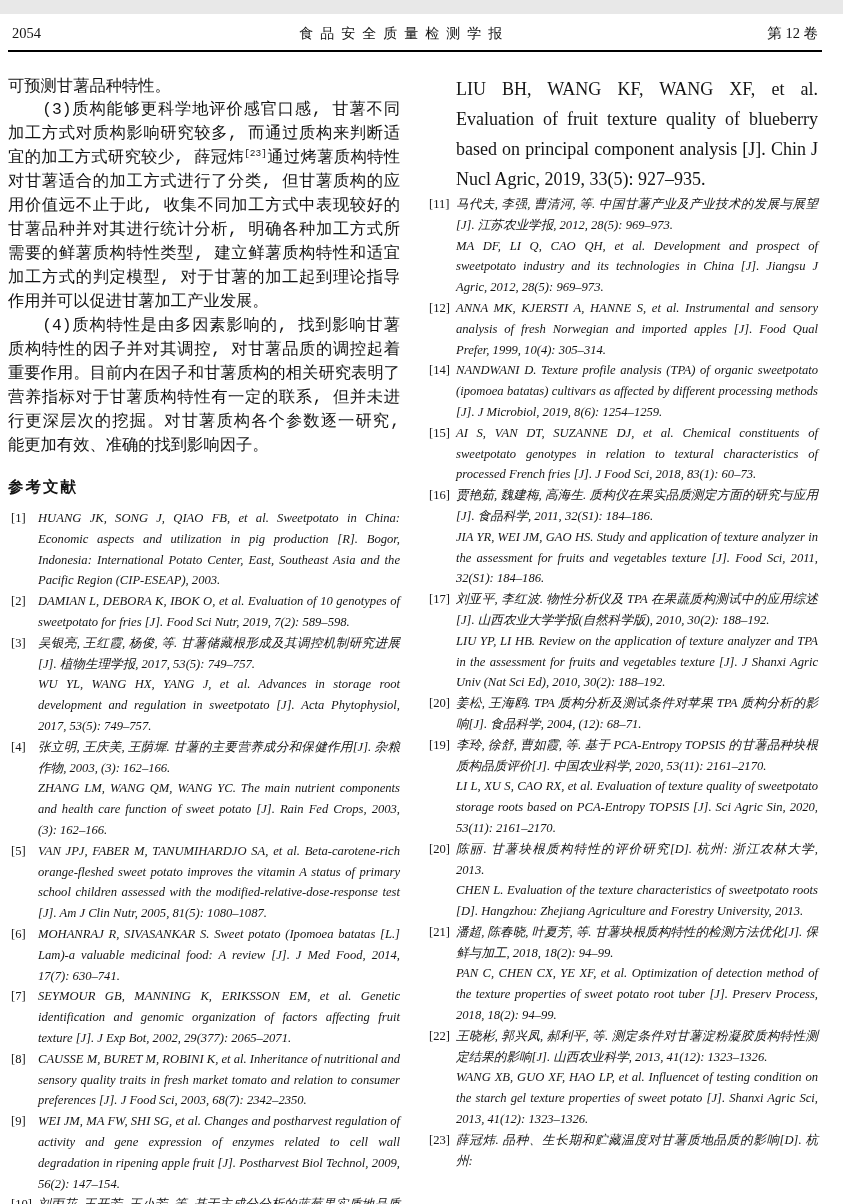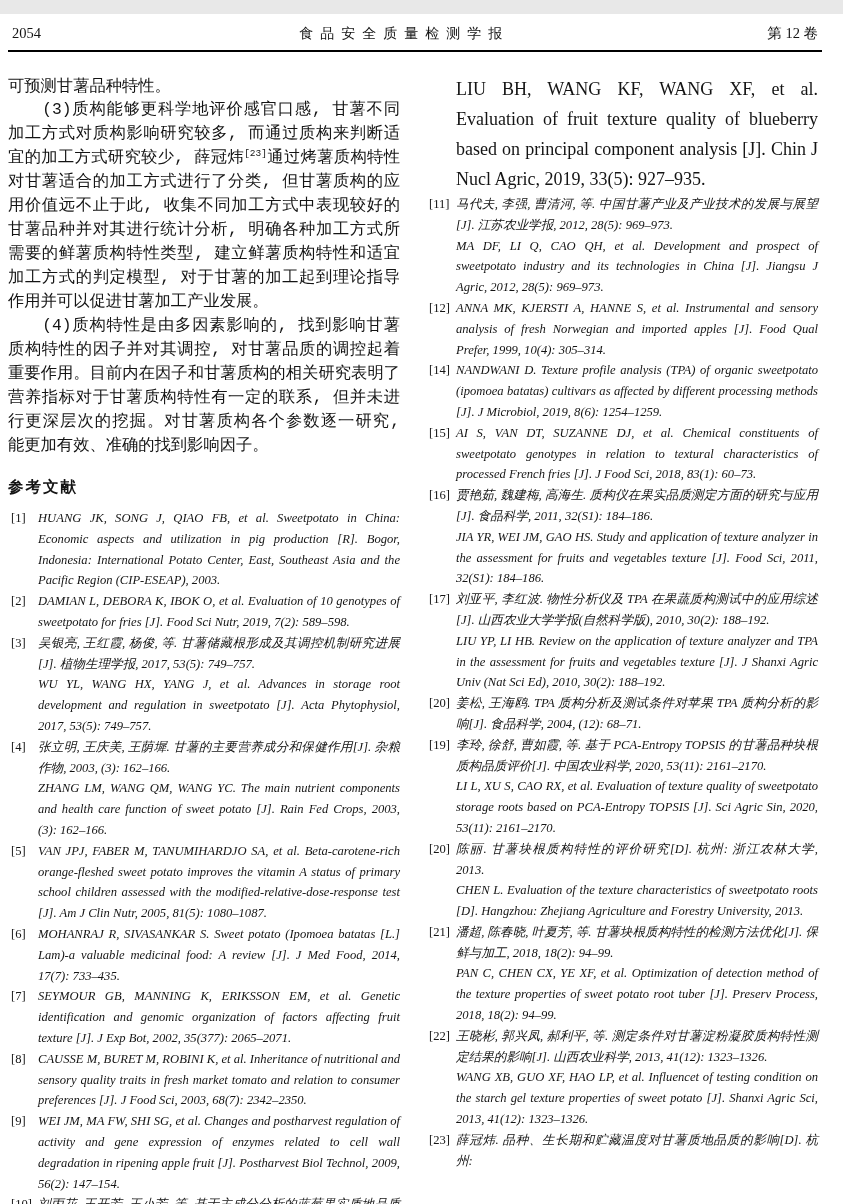--- a/index.html
+++ b/index.html
@@ -104,28 +104,28 @@
   <div class="ref">
     <span class="ref-num">[5]</span>
     <span class="ref-body">
               <div class="ref-block">VAN JPJ, FABER M, TANUMIHARDJO SA, et al. Beta-carotene-rich orange-fleshed sweet potato improves the vitamin A status of primary school children assessed with the modified-relative-dose-response test [J]. Am J Clin Nutr, 2005, 81(5): 1080–1087.</div>
             </span>
   </div>
 
   <div class="ref">
     <span class="ref-num">[6]</span>
     <span class="ref-body">
-              <div class="ref-block">MOHANRAJ R, SIVASANKAR S. Sweet potato (Ipomoea batatas [L.] Lam)-a valuable medicinal food: A review [J]. J Med Food, 2014, 17(7): 733–435.</div>
+              <div class="ref-block">MOHANRAJ R, SIVASANKAR S. Sweet potato (Ipomoea batatas [L.] Lam)-a valuable medicinal food: A review [J]. J Med Food, 2014, 17(7): 630–741.</div>
             </span>
   </div>
 
   <div class="ref">
     <span class="ref-num">[7]</span>
     <span class="ref-body">
-              <div class="ref-block">SEYMOUR GB, MANNING K, ERIKSSON EM, et al. Genetic identification and genomic organization of factors affecting fruit texture [J]. J Exp Bot, 2002, 35(377): 2065–2071.</div>
+              <div class="ref-block">SEYMOUR GB, MANNING K, ERIKSSON EM, et al. Genetic identification and genomic organization of factors affecting fruit texture [J]. J Exp Bot, 2002, 29(377): 2065–2071.</div>
             </span>
   </div>
 
   <div class="ref">
     <span class="ref-num">[8]</span>
     <span class="ref-body">
               <div class="ref-block">CAUSSE M, BURET M, ROBINI K, et al. Inheritance of nutritional and sensory quality traits in fresh market tomato and relation to consumer preferences [J]. J Food Sci, 2003, 68(7): 2342–2350.</div>
             </span>
   </div>
 

